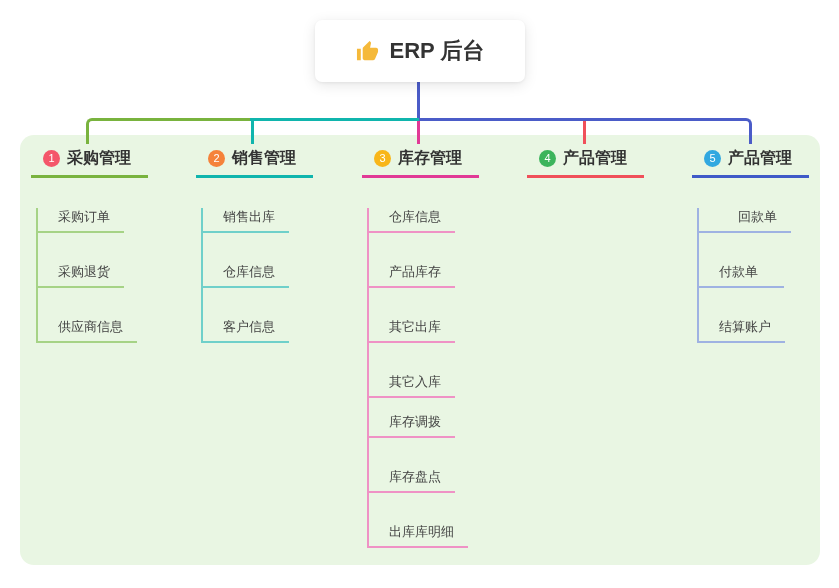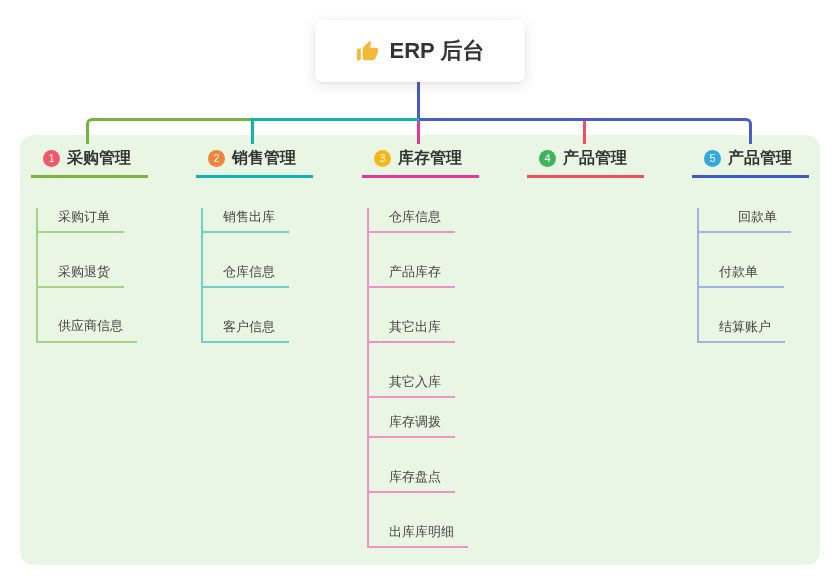--- a/index.html
+++ b/index.html
@@ -63,21 +63,21 @@
 <div class="conn" style="left: 417px; top: 121px; width: 3px; height: 23px; background: rgb(225, 58, 150);"></div>
 <div class="conn" style="left: 583px; top: 121px; width: 3px; height: 23px; background: rgb(240, 80, 90);"></div>
 <div class="branch" style="left: 31px;">
     <div class="branch-header" style="border-bottom-color: rgb(121, 179, 62);">
       <span class="badge" style="background: rgb(244, 86, 106);">1</span>
       <span>采购管理</span>
     </div>
     <div class="children" style="border-left-color: rgb(166, 211, 134);">
       <div class="child" style="border-bottom-color: rgb(166, 211, 134);">采购订单</div>
       <div class="child" style="border-bottom-color: rgb(166, 211, 134);">采购退货</div>
-      <div class="child" style="border-bottom-color: rgb(166, 211, 134); font-family: Liberation Mono, monospace;">供应商信息</div>
+      <div class="child" style="border-bottom-color: rgb(166, 211, 134);">供应商信息</div>
     </div>
   </div>
 <div class="branch" style="left: 196px;">
     <div class="branch-header" style="border-bottom-color: rgb(16, 181, 173);">
       <span class="badge" style="background: rgb(245, 130, 58);">2</span>
       <span>销售管理</span>
     </div>
     <div class="children" style="border-left-color: rgb(111, 208, 202);">
       <div class="child" style="border-bottom-color: rgb(111, 208, 202);">销售出库</div>
       <div class="child" style="border-bottom-color: rgb(111, 208, 202);">仓库信息</div>

